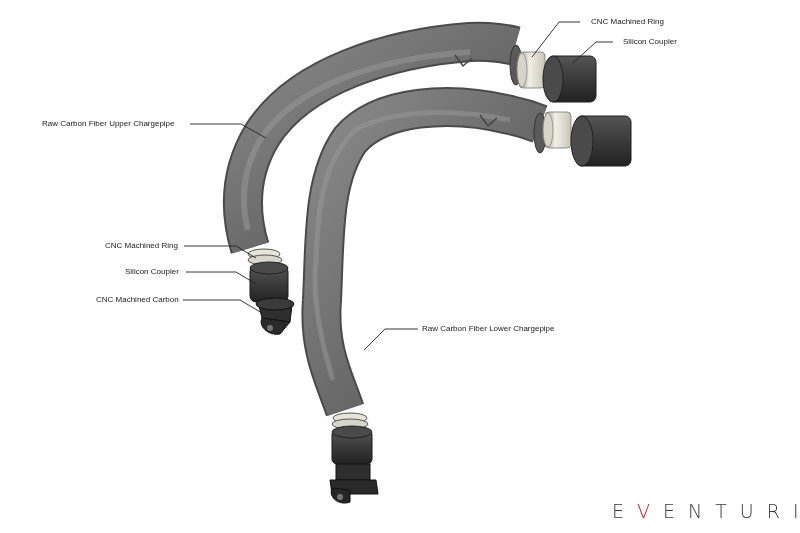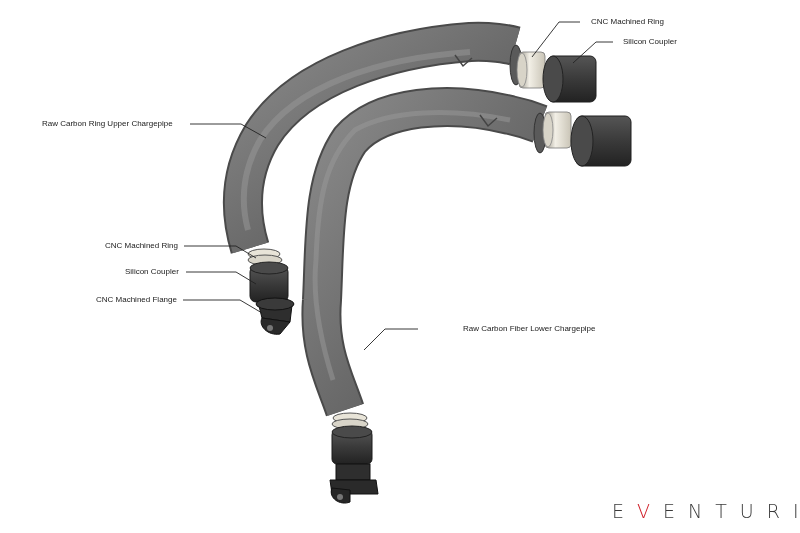--- a/index.html
+++ b/index.html
@@ -94,25 +94,25 @@
       <polyline points="190,124 241,124 266,138"></polyline>
       <polyline points="184,246 236,246 256,258"></polyline>
       <polyline points="186,272 236,272 256,284"></polyline>
       <polyline points="183,300 240,300 262,313"></polyline>
       <polyline points="418,329 385,329 364,350"></polyline>
     </g>
   </svg>
 
   <div class="label" style="left:591px; top:17px;">CNC Machined Ring</div>
   <div class="label" style="left:623px; top:37px;">Silicon Coupler</div>
-  <div class="label" style="left:42px; top:119px;">Raw Carbon Ring Upper Chargepipe</div>
+  <div class="label" style="left:42px; top:119px;">Raw Carbon Fiber Upper Chargepipe</div>
   <div class="label" style="left:105px; top:241px;">CNC Machined Ring</div>
   <div class="label" style="left:125px; top:267px;">Silicon Coupler</div>
-  <div class="label" style="left:96px; top:295px;">CNC Machined Flange</div>
-  <div class="label" style="left:422px; top:324px;margin-left:41px;">Raw Carbon Fiber Lower Chargepipe</div>
+  <div class="label" style="left:96px; top:295px;">CNC Machined Carbon</div>
+  <div class="label" style="left:422px; top:324px;">Raw Carbon Fiber Lower Chargepipe</div>
 
   <div class="logo">
     <span>E</span>
       <span class="v">V</span>
       <span>E</span>
       <span>N</span>
       <span>T</span>
       <span>U</span>
       <span>R</span>
       <span>I</span>

